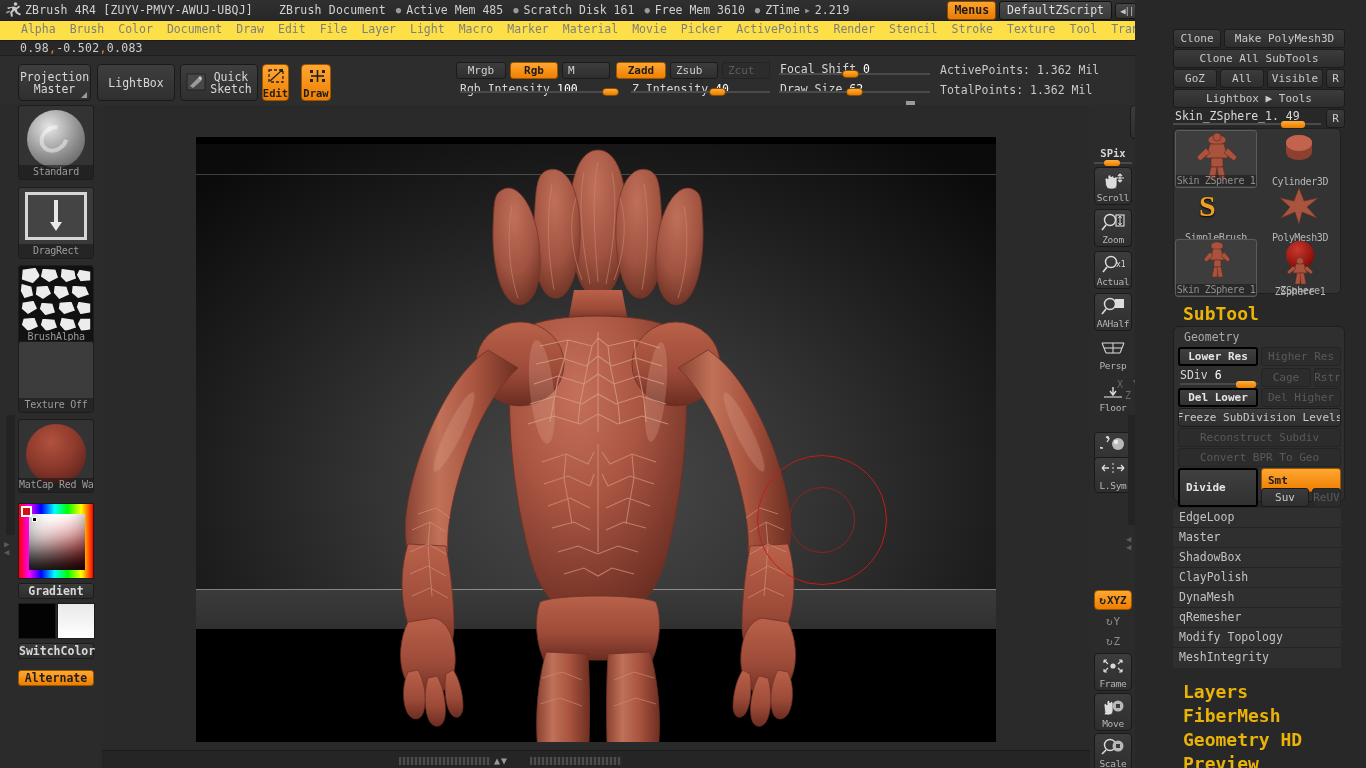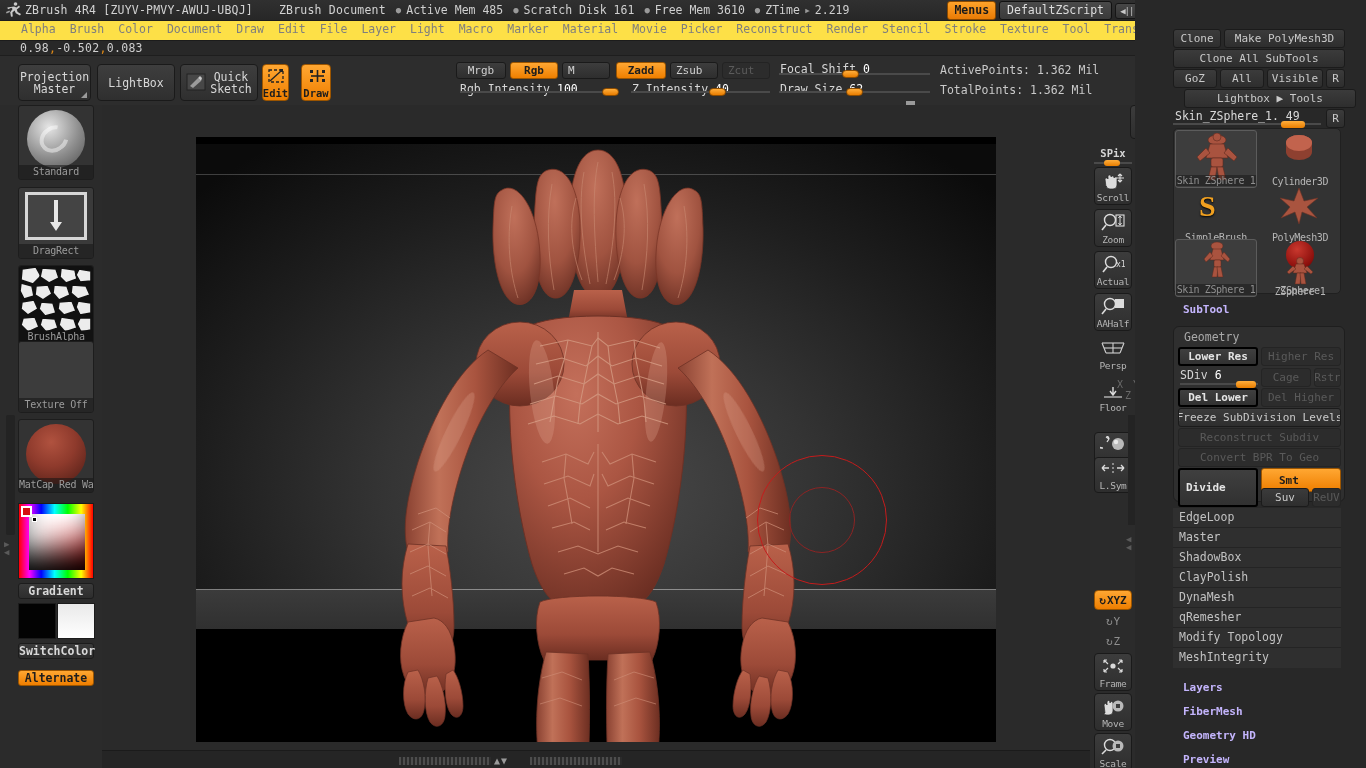--- a/index.html
+++ b/index.html
@@ -218,21 +218,21 @@
   }
   .tgitem .cap2.dim { color: #8f8f8f; background: rgba(22,22,22,0.5); }
   .geobox {
     position: absolute; background: #2f2f2f; border: 1px solid #1e1e1e; border-radius: 6px;
   }
   .listbtn {
     position: absolute; left: 0; width: 168px; height: 20px;
     font-size: 11.5px; color: #c2c2c2; padding-left: 6px; line-height: 19px;
     border-bottom: 1px solid #242424; background: #2f2f2f;
   }
-  .bigsec { position: absolute; left: 10px; font-size: 11px; color: #c4b5fd; font-weight: bold;}
+  .bigsec { position: absolute; left: 10px; font-size: 18px; color: #eab308; font-weight: bold;}
   .sdivrow { position:absolute; font-size:11.5px; color:#d4d4d4;}
 
   
   .botbar { position:absolute; left:102px; top:750px; width:988px; height:18px; background:#252525; border-top:1px solid #1b1b1b;}
   .botgrip { position:absolute; top:6px; height:8px; background: repeating-linear-gradient(90deg,#4d4d4d 0 2px,#2b2b2b 2px 4px); }
   .botarrows { position:absolute; top:4px; color:#9a9a9a; font-size:10px; letter-spacing:1px;}
 </style>
 </head>
 <body>
 
@@ -314,21 +314,21 @@
     <span>Draw</span>
     <span>Edit</span>
     <span>File</span>
     <span>Layer</span>
     <span>Light</span>
     <span>Macro</span>
     <span>Marker</span>
     <span>Material</span>
     <span>Movie</span>
     <span>Picker</span>
-    <span>Reconstruct</span>
+    <span>ActivePoints</span>
     <span>Render</span>
     <span>Stencil</span>
     <span>Stroke</span>
     <span>Texture</span>
     <span>Tool</span>
     <span>Transform</span>
     <span>Zplugin</span>
     <span>Zscript</span>
   </div>
 
@@ -863,21 +863,21 @@
 
   <div class="rpanel">
 
     <div class="pbtn center" style="left:38px;top:29px;width:48px;height:19px;">Clone</div>
     <div class="pbtn center" style="left:89px;top:29px;width:121px;height:19px;">Make PolyMesh3D</div>
     <div class="pbtn center" style="left:38px;top:49px;width:172px;height:19px;">Clone All SubTools</div>
     <div class="pbtn center" style="left:38px;top:69px;width:44px;height:19px;">GoZ</div>
     <div class="pbtn center" style="left:85px;top:69px;width:44px;height:19px;">All</div>
     <div class="pbtn center" style="left:132px;top:69px;width:56px;height:19px;">Visible</div>
     <div class="pbtn center" style="left:191px;top:69px;width:19px;height:19px;">R</div>
-    <div class="pbtn center" style="left:49px;top:89px;width:172px;height:19px;">Lightbox ▶ Tools</div>
+    <div class="pbtn center" style="left:38px;top:89px;width:172px;height:19px;">Lightbox ▶ Tools</div>
 
     <div style="position:absolute;left:38px;top:109px;width:148px;height:17px;">
       <span style="position:absolute;left:2px;top:0px;font-size:11.5px;color:#d9d9d9;white-space:nowrap;">Skin_ZSphere_1. 49</span>
       <div style="position:absolute;left:0;bottom:1px;width:148px;height:2px;background:#4a4a4a;"></div>
       <div style="position:absolute;left:108px;bottom:-2px;width:24px;height:7px;border-radius:3px;background:linear-gradient(#ffae3c,#e87d00);"></div>
     </div>
     <div class="pbtn center" style="left:191px;top:109px;width:19px;height:19px;">R</div>
 
     <div class="toolgrid" style="left:1173px;top:128px;width:168px;height:166px;left:38px;">
       <div class="tgitem sel" style="left:1px;top:1px;">
@@ -966,21 +966,21 @@
       <div class="pbtn dis center" style="left:140px;top:41px;width:27px;height:19px;">Rstr</div>
 
       <div class="pbtn hl" style="left:4px;top:61px;width:80px;height:19px;justify-content:center;padding-left:0;">Del Lower</div>
       <div class="pbtn dis center" style="left:87px;top:61px;width:80px;height:19px;">Del Higher</div>
 
       <div class="pbtn center" style="left:4px;top:81px;width:163px;height:19px;">Freeze SubDivision Levels</div>
       <div class="pbtn dis center" style="left:4px;top:101px;width:163px;height:19px;">Reconstruct Subdiv</div>
       <div class="pbtn dis center" style="left:4px;top:121px;width:163px;height:19px;">Convert BPR To Geo</div>
 
       <div class="pbtn hl" style="left:4px;top:141px;width:80px;height:39px;padding-left:6px;">Divide</div>
-      <div class="pbtn on" style="left:87px;top:141px;width:80px;height:24px;padding-left:17px;">Smt</div>
+      <div class="pbtn on" style="left:87px;top:141px;width:80px;height:24px;padding-left:6px;">Smt</div>
       <div class="pbtn center" style="left:87px;top:161px;width:48px;height:19px;">Suv</div>
       <div class="pbtn dis center" style="left:138px;top:161px;width:29px;height:19px;">ReUV</div>
     </div>
 
     <div style="position:absolute;left:38px;top:508px;width:172px;">
       <div class="listbtn" style="top:0px;">EdgeLoop</div>
       <div class="listbtn" style="top:20px;">Master</div>
       <div class="listbtn" style="top:40px;">ShadowBox</div>
       <div class="listbtn" style="top:60px;">ClayPolish</div>
       <div class="listbtn" style="top:80px;">DynaMesh</div>

